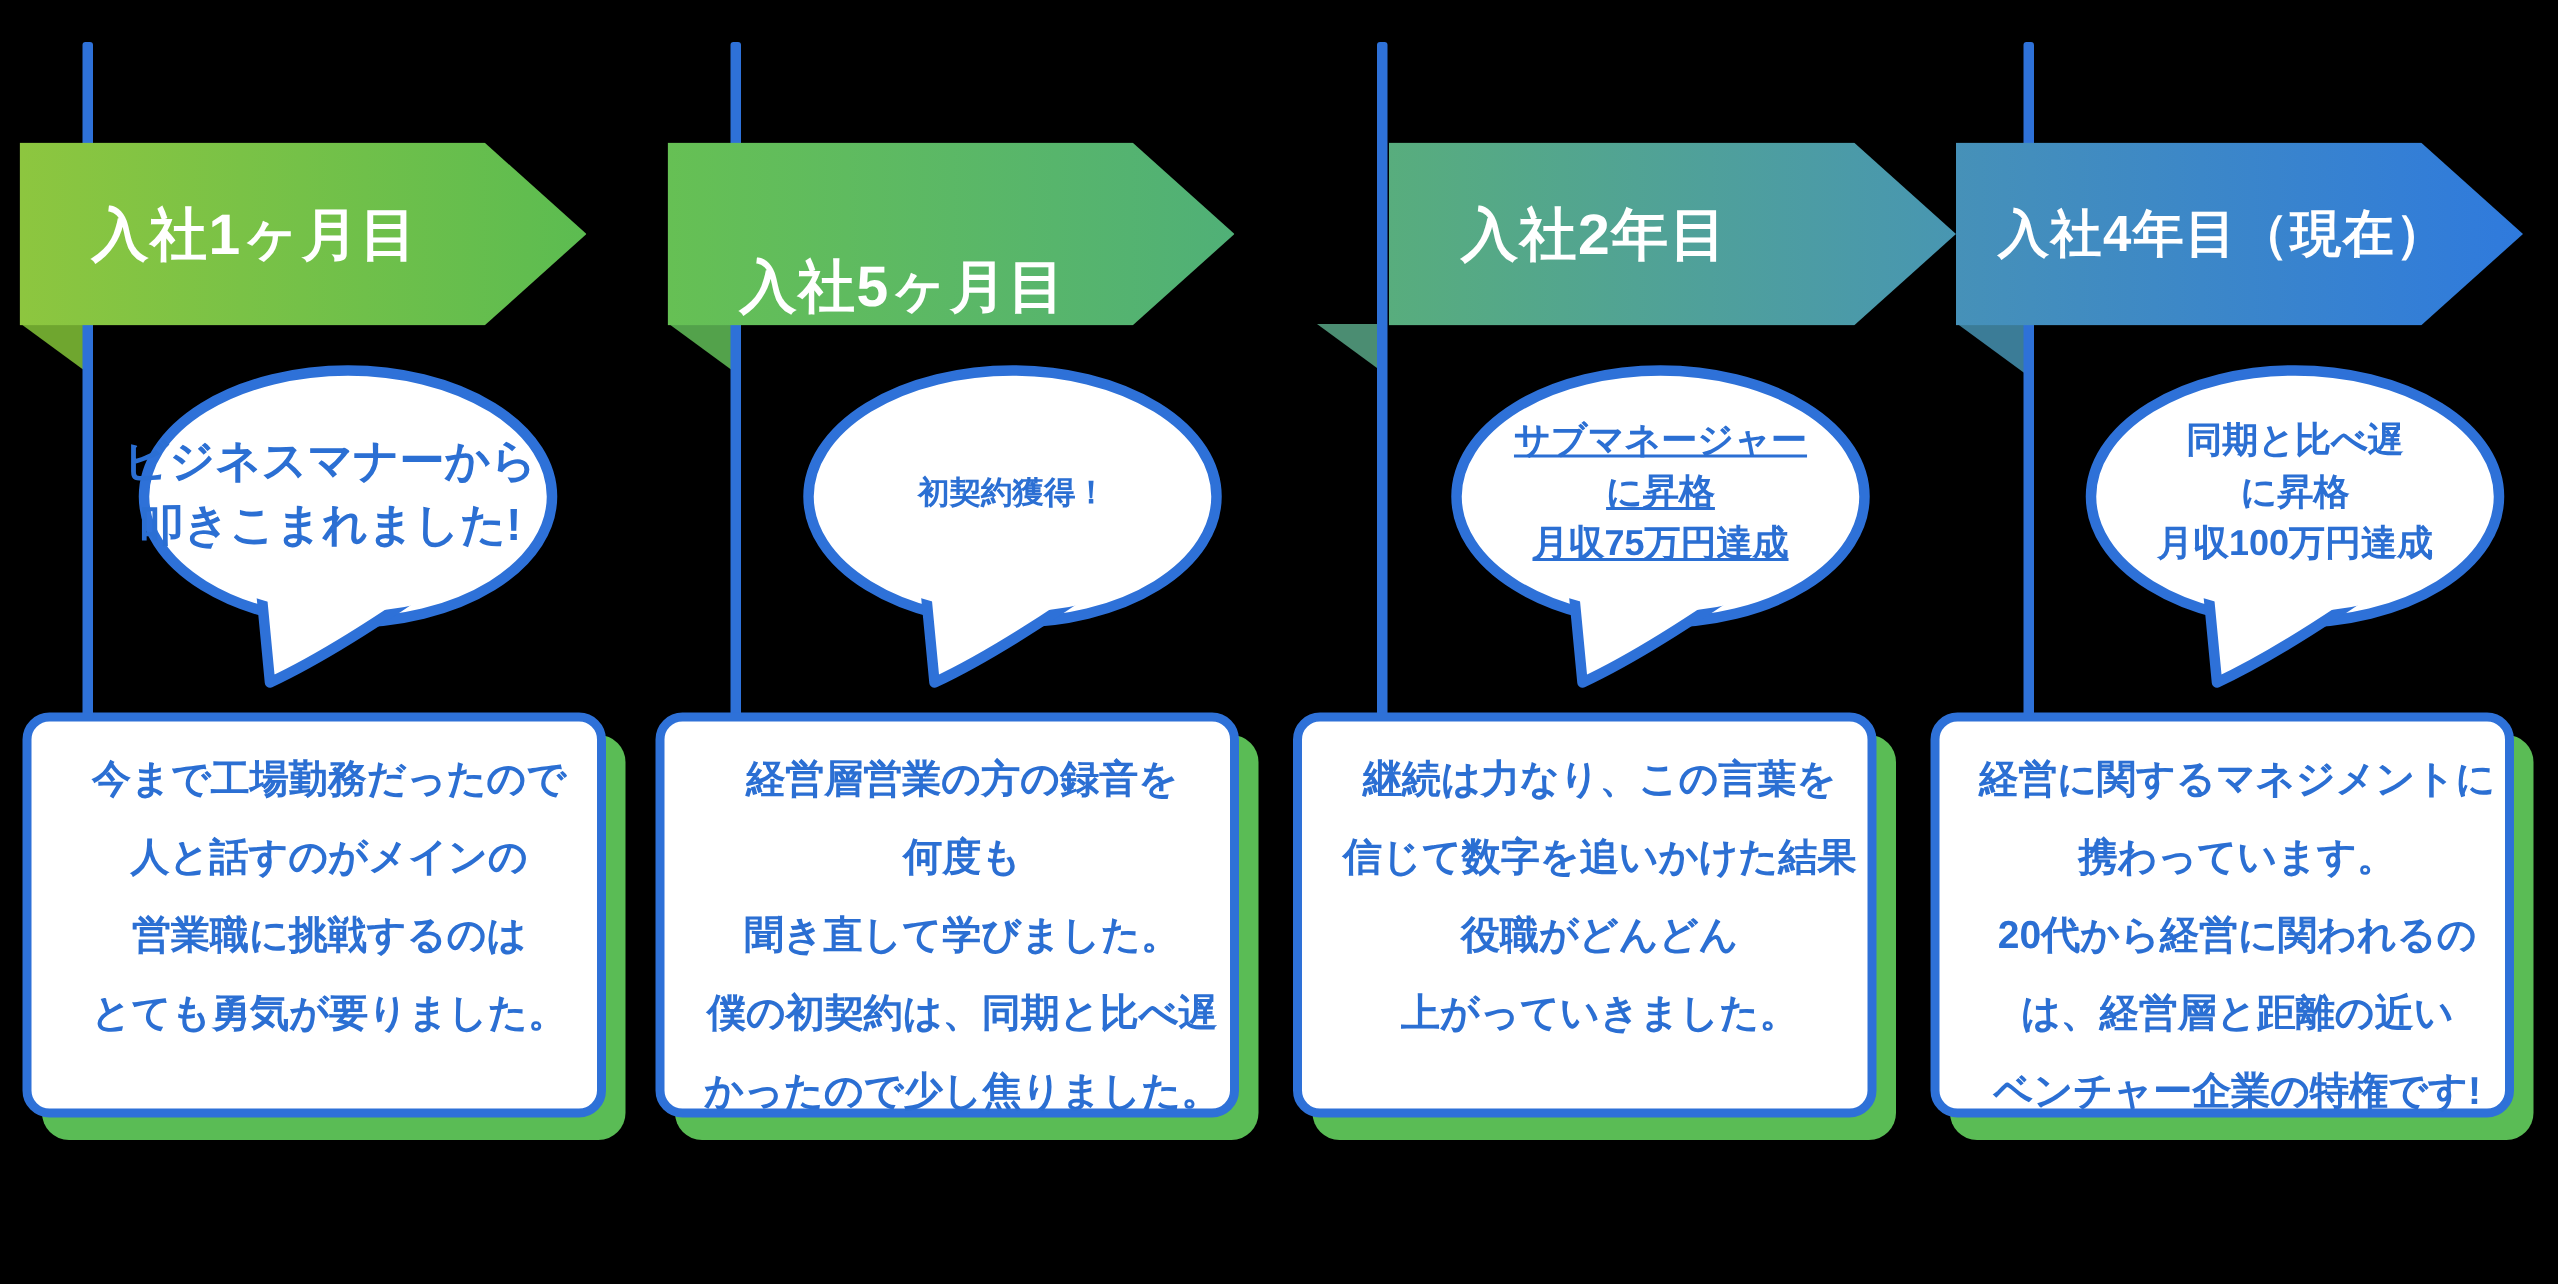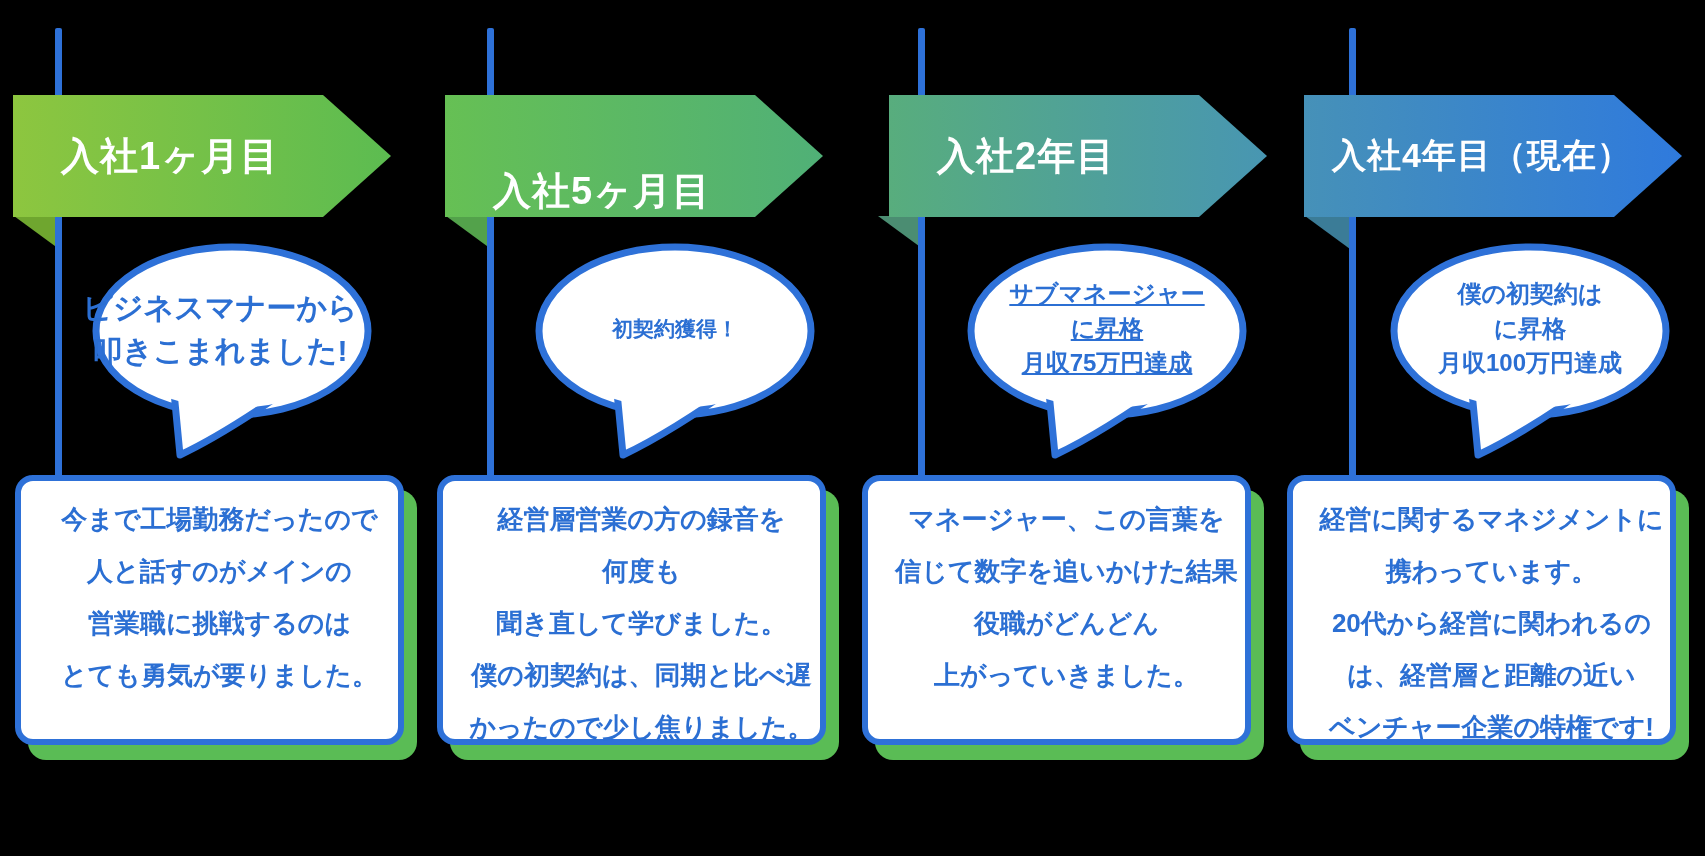--- a/index.html
+++ b/index.html
@@ -14,21 +14,21 @@
   body{background:var(--bg);font-family:"Liberation Sans","DejaVu Sans",sans-serif;}
   .canvas{position:relative;width:1705px;height:632px;background:var(--bg);}
 
   
   .pole{position:absolute;top:28px;width:7px;height:650px;background:var(--accent);z-index:2;border-radius:2px;}
   .col0 .pole{left:55px;} .col1 .pole{left:487px;} .col2 .pole{left:918px;} .col3 .pole{left:1349px;}
 
   
   .banner{position:absolute;top:95px;height:122px;width:378px;z-index:3;display:flex;align-items:center;
           clip-path:polygon(0 0, calc(100% - 68px) 0, 100% 50%, calc(100% - 68px) 100%, 0 100%);}
-  .col0 .banner{left:13px;} .col1 .banner{left:445px;align-items:flex-end;} .col2 .banner{left:889px;} .col3 .banner{left:1304px;}
+  .col0 .banner{left:13px;} .col1 .banner{left:445px;align-items:flex-end;} .col2 .banner{left:926px;} .col3 .banner{left:1304px;}
   .banner-label{color:#ffffff;font-weight:bold;font-size:38px;padding-left:48px;letter-spacing:1px;white-space:nowrap;}
   .col3 .banner-label{font-size:34px;padding-left:28px;}
 
   
   .fold{position:absolute;top:216px;width:45px;height:33px;z-index:1;
         clip-path:polygon(0 0,100% 0,100% 100%);}
   .col0 .fold{left:14px;} .col1 .fold{left:446px;} .col2 .fold{left:878px;} .col3 .fold{left:1305px;}
 
   
   .bubble-svg{position:absolute;top:243px;width:280px;height:235px;z-index:4;}
@@ -105,39 +105,39 @@
     </div>
     <svg class="bubble-svg" viewBox="0 0 280 235">
       <ellipse cx="140" cy="88" rx="136" ry="84" fill="#ffffff" stroke="#2e71d8" stroke-width="7"></ellipse>
       <path d="M80,128 L88,212 Q135,190 208,138 Z" fill="#ffffff" stroke="#2e71d8" stroke-width="7" stroke-linejoin="round"></path>
       <ellipse cx="140" cy="88" rx="129" ry="77" fill="#ffffff"></ellipse>
     </svg>
     <div class="bubble-text">サブマネージャー
 に昇格
 月収75万円達成</div>
     <div class="card">
-      <div class="card-text">マネージャー、この言葉を
+      <div class="card-text">継続は力なり、この言葉を
 信じて数字を追いかけた結果
 役職がどんどん
 上がっていきました。</div>
     </div>
   </div>
 
   <div class="col col3">
     <div class="pole"></div>
     <div class="fold" style="background: rgb(59, 124, 151);"></div>
     <div class="banner" style="background: linear-gradient(90deg, rgb(70, 145, 184), rgb(47, 122, 221));">
       <div class="banner-label">入社4年目（現在）</div>
     </div>
     <svg class="bubble-svg" viewBox="0 0 280 235">
       <ellipse cx="140" cy="88" rx="136" ry="84" fill="#ffffff" stroke="#2e71d8" stroke-width="7"></ellipse>
       <path d="M80,128 L88,212 Q135,190 208,138 Z" fill="#ffffff" stroke="#2e71d8" stroke-width="7" stroke-linejoin="round"></path>
       <ellipse cx="140" cy="88" rx="129" ry="77" fill="#ffffff"></ellipse>
     </svg>
-    <div class="bubble-text">僕の初契約は
+    <div class="bubble-text">同期と比べ遅
 に昇格
 月収100万円達成</div>
     <div class="card">
       <div class="card-text">経営に関するマネジメントに
 携わっています。
 20代から経営に関われるの
 は、経営層と距離の近い
 ベンチャー企業の特権です!</div>
     </div>
   </div>

